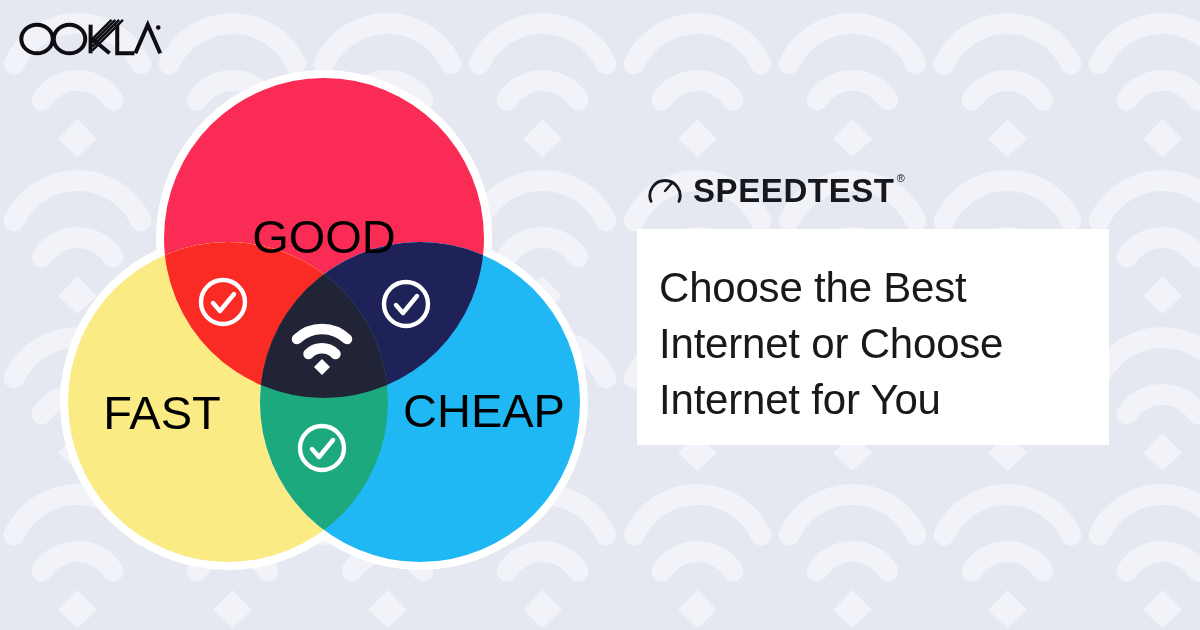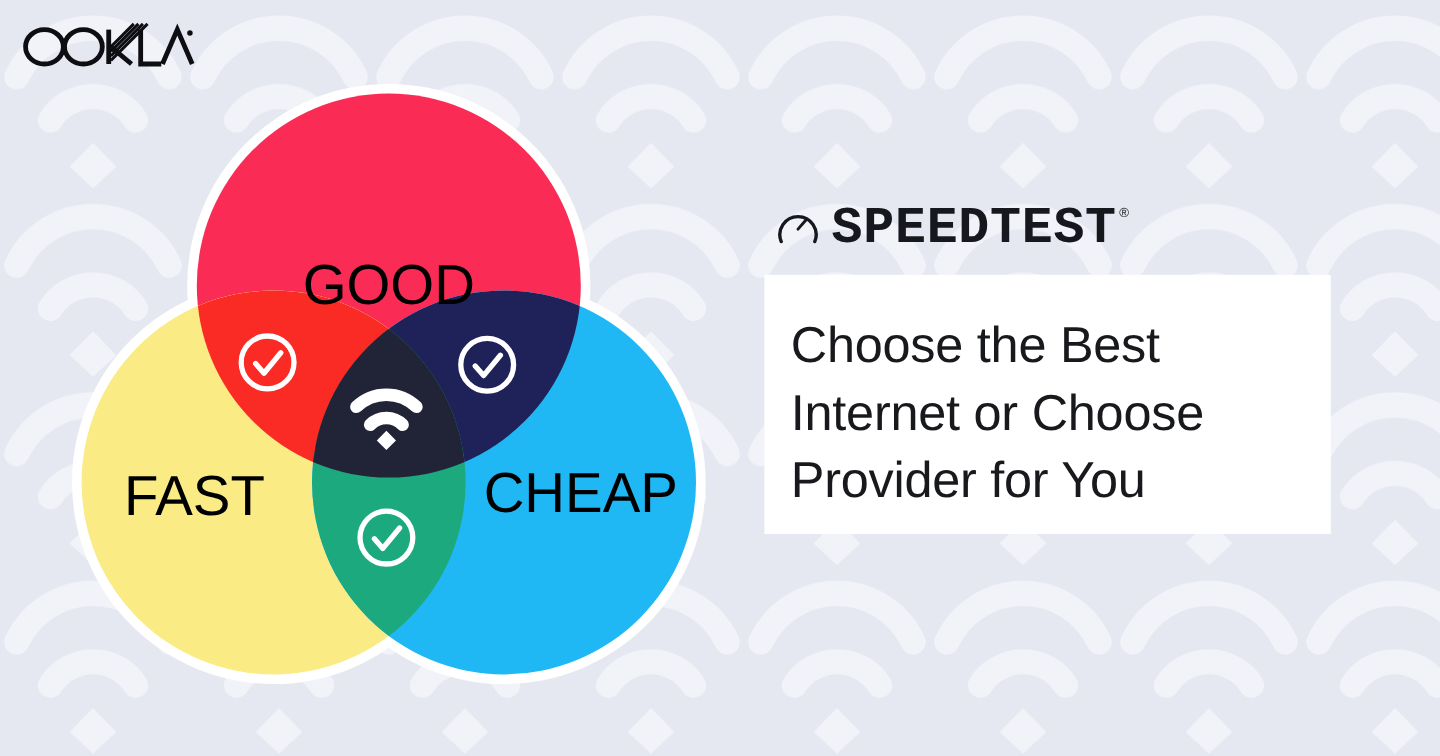--- a/index.html
+++ b/index.html
@@ -63,23 +63,23 @@
     margin-bottom: 17px;
     padding-left: 11px;
   }
   #speedtest-gauge {
     width: 34px;
     height: 34px;
     margin-right: 11px;
     flex: none;
   }
   #speedtest-word {
-    font-family: Liberation Mono, monospace;
+    font-family: Liberation Sans, sans-serif;
     font-weight: 700;
-    font-size: 43px;
+    font-size: 33px;
     letter-spacing: 0.6px;
     color: #16181d;
     line-height: 1;
   }
   #speedtest-reg {
     font-family: "Liberation Sans", sans-serif;
     font-size: 11px;
     color: #16181d;
     position: relative;
     top: -12px;
@@ -242,19 +242,19 @@
         <line x1="18" y1="19" x2="25" y2="11" stroke="#16181d" stroke-width="2.6" stroke-linecap="round"></line>
       </svg>
       <span id="speedtest-word">SPEEDTEST</span>
       <span id="speedtest-reg">®</span>
     </div>
 
     <div id="headline-card">
       <div id="headline-text">
         <div>Choose the Best</div>
         <div>Internet or Choose</div>
-        <div>Provider for You</div>
+        <div>Internet for You</div>
       </div>
     </div>
 
   </div>
 
 </div>
 
 </body></html>

